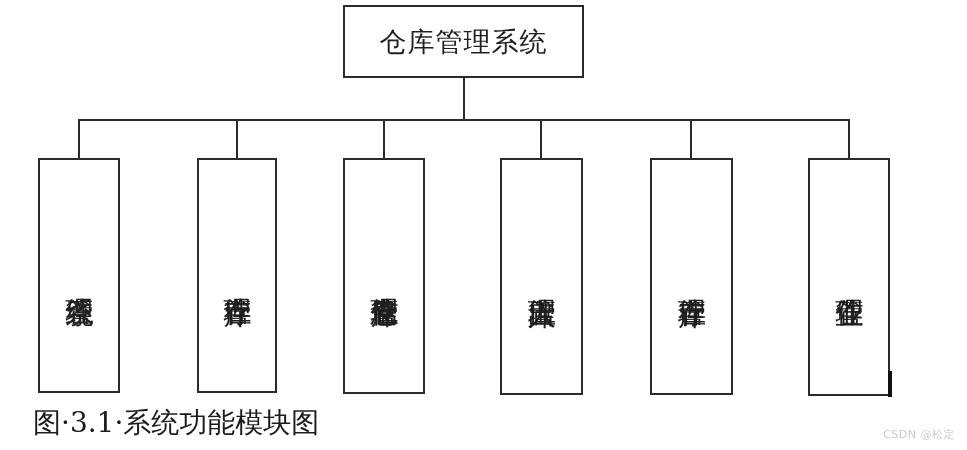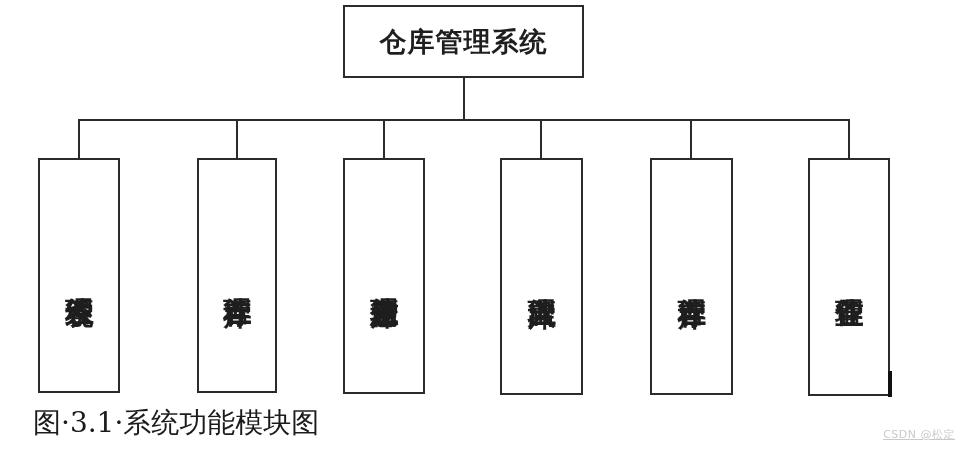--- a/index.html
+++ b/index.html
@@ -13,21 +13,20 @@
     overflow: hidden;
     font-family: "Liberation Sans", "DejaVu Sans", sans-serif;
     color: #1a1a1a;
     position: relative;
   }
   #diagram-canvas {
     position: absolute;
     left: 0; top: 0;
     width: 967px;
     height: 404px;
-    font-weight: bold;
   }
 
   
   .node {
     position: absolute;
     box-sizing: border-box;
     background: #ffffff;
     border: 2px solid #2b2b2b;
     display: flex;
     align-items: center;
@@ -85,21 +84,20 @@
   
   #watermark {
     position: absolute;
     right: 12px;
     bottom: 8px;
     font-family: "DejaVu Sans", "Liberation Sans", sans-serif;
     font-size: 11px;
     color: #c9c9c9;
     letter-spacing: 0.5px;
     white-space: nowrap;
-    text-decoration: underline;
   }
 
   
   #edit-caret-artifact {
     position: absolute;
     left: 888px;
     top: 371px;
     width: 4px;
     height: 26px;
     background: #111111;

